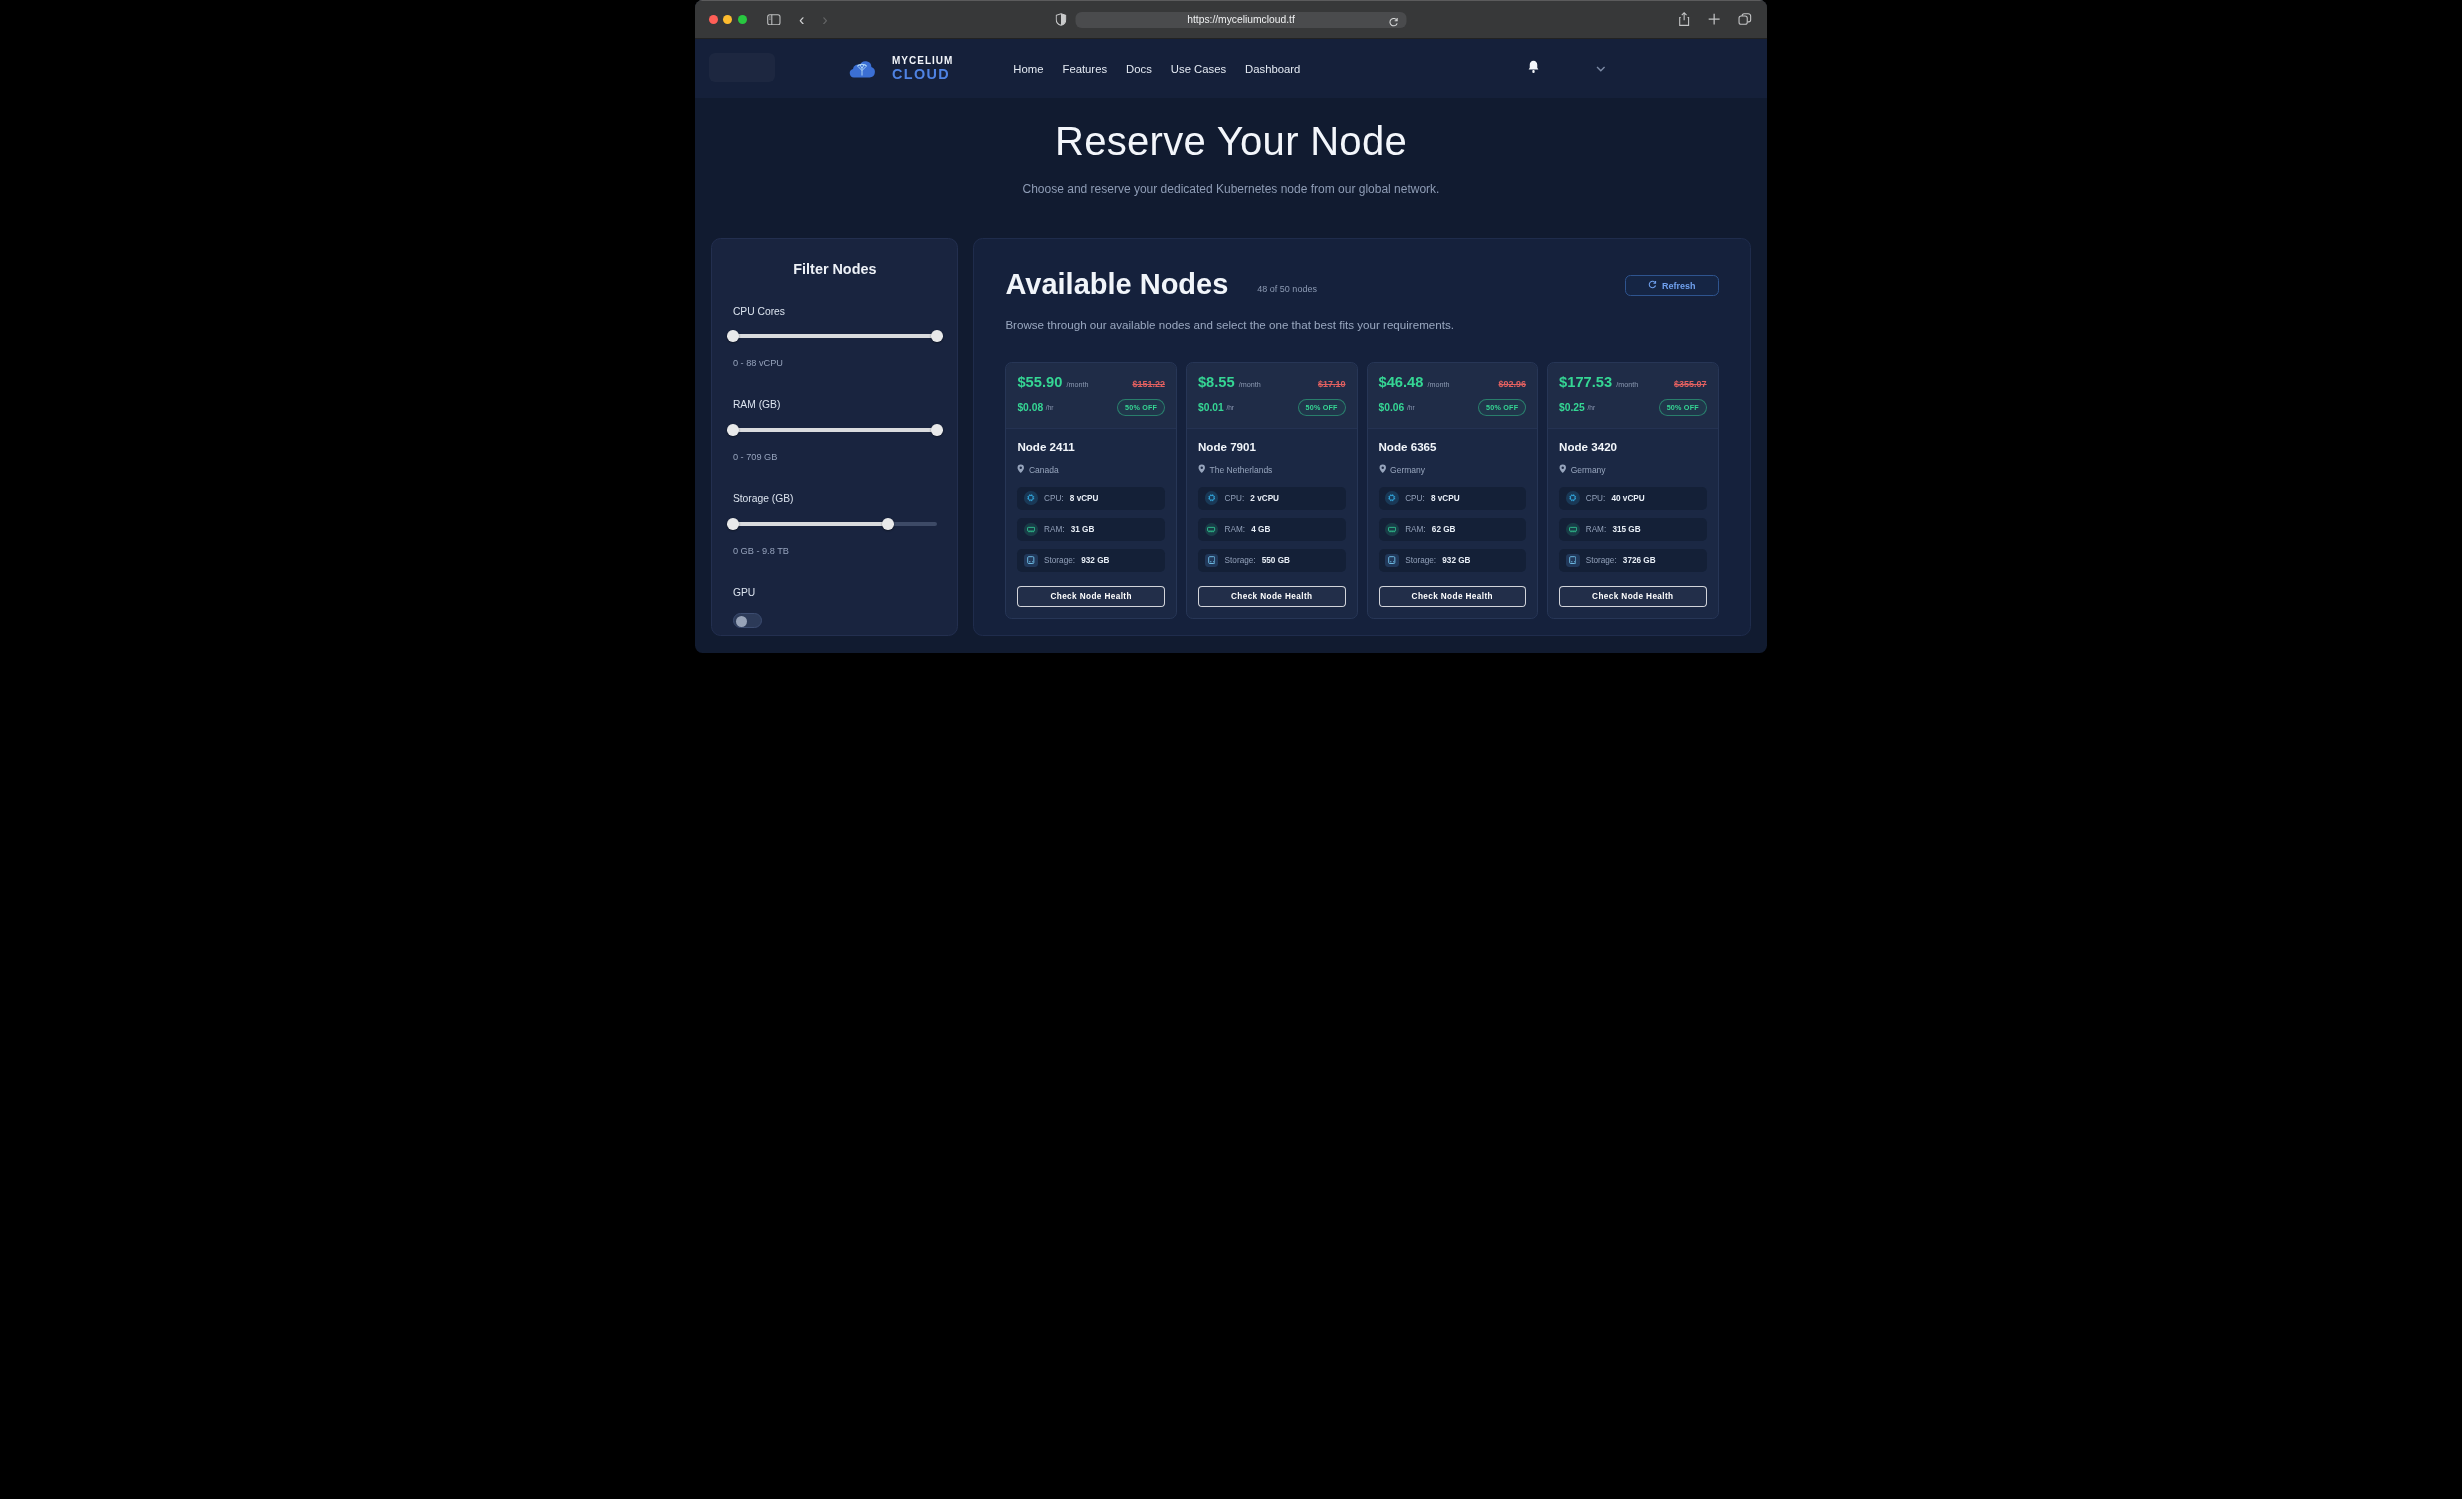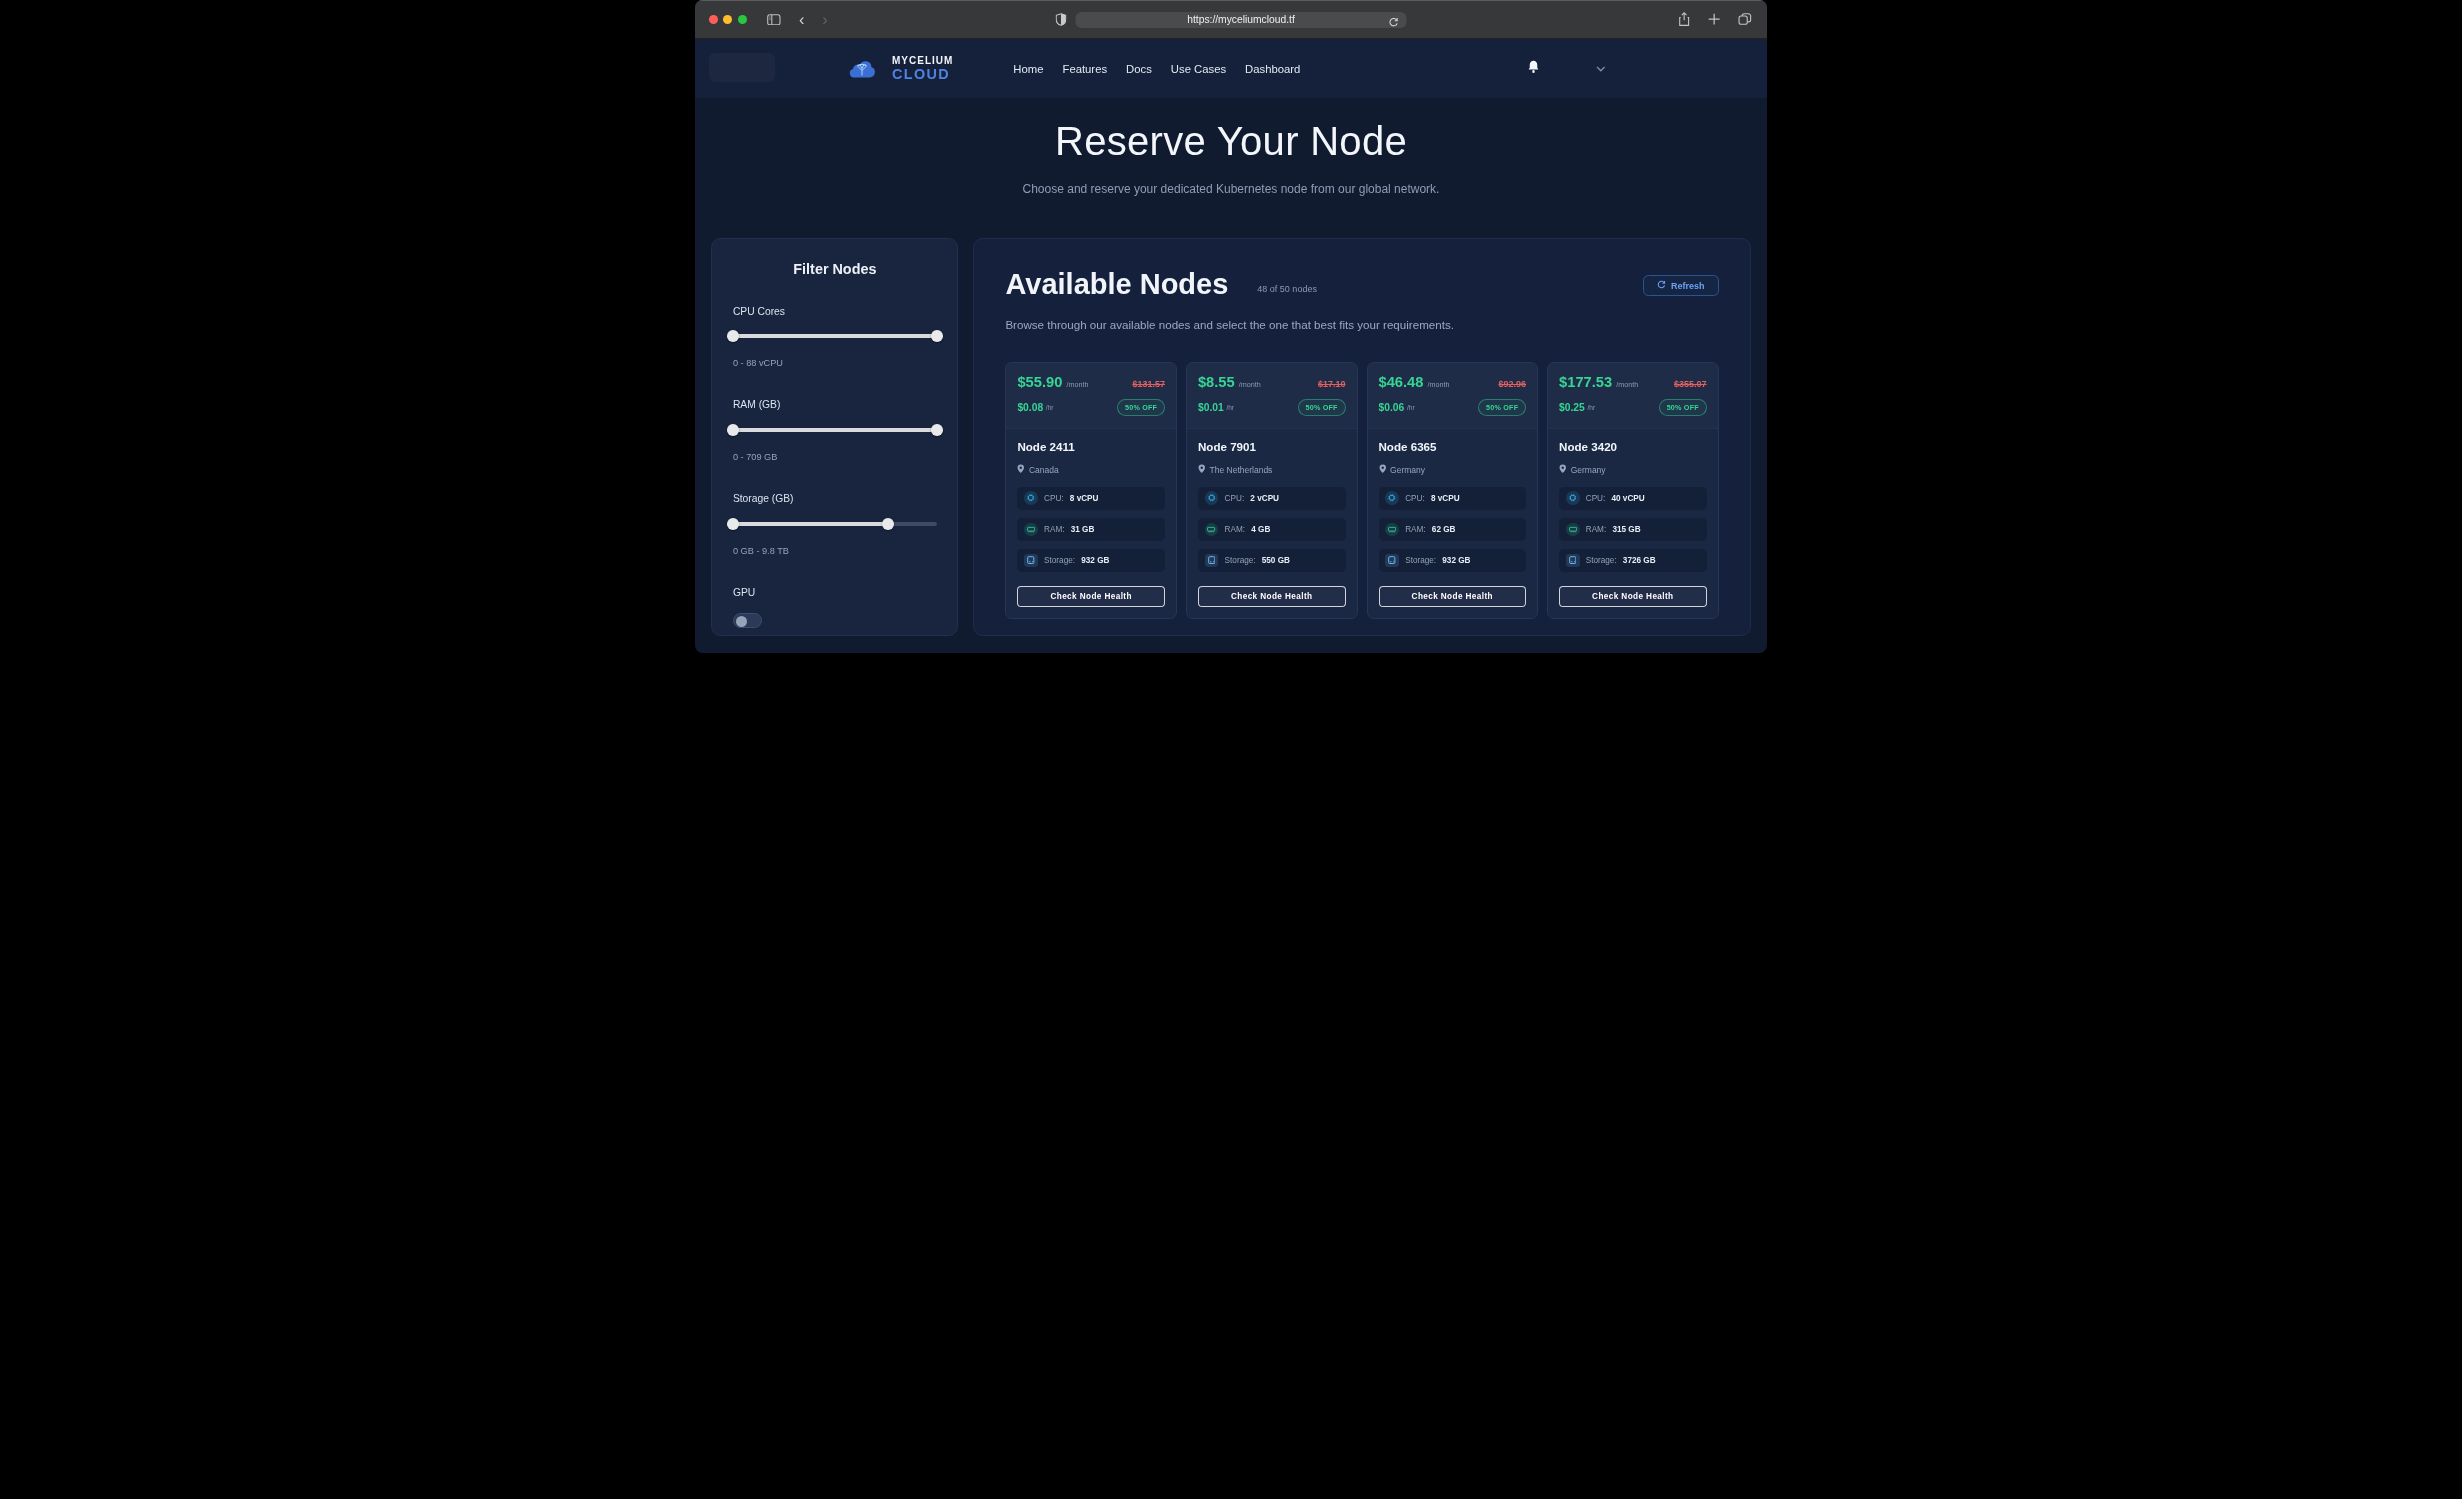--- a/index.html
+++ b/index.html
@@ -51,21 +51,21 @@
   .slider .handle { position:absolute; top:0; width:11.6px; height:11.6px; border-radius:50%; background:#e8e9ea; box-shadow:0 0.7px 2.1px rgba(0,0,0,.45); cursor:pointer; }
   .filter-range { margin-top:16px; color:#96a3bc; font-size:9.2px; }
   .gpu-toggle { margin-top:15px; width:29px; height:15px; border-radius:7.5px; background:#2c3a58; border:0.7px solid #3c4c70; position:relative; cursor:pointer; }
   .gpu-knob { position:absolute; left:2.1px; top:1.4px; width:11px; height:11px; border-radius:50%; background:#97a3b8; }
 
   
   .main-panel { flex:1; height:100%; background:#15213c; border:0.7px solid #1f2c4c; border-radius:9.6px; padding:30px 31px 0; overflow:hidden; }
   .main-head { display:flex; align-items:flex-end; }
   .main-title { color:#f1f5fa; font-size:29px; font-weight:600; line-height:1.1; }
   .main-count { color:#8c9ab3; font-size:9px; margin-left:29px; margin-bottom:6.2px; }
-  .refresh-btn { margin-left:auto; margin-bottom:4.1px; height:21px; padding:0 13px; border:1px solid #2e548f; border-radius:5.5px; background:rgba(24,45,84,.35); color:#6fa0ee; font-size:9px; font-weight:700; display:flex; align-items:center; gap:5.5px; cursor:pointer; font-family:inherit; }
+  .refresh-btn { margin-left:auto; margin-bottom:4.1px; height:21px; padding:0 22px; border:1px solid #2e548f; border-radius:5.5px; background:rgba(24,45,84,.35); color:#6fa0ee; font-size:9px; font-weight:700; display:flex; align-items:center; gap:5.5px; cursor:pointer; font-family:inherit; }
   .main-sub { margin-top:18px; color:#9aa8c0; font-size:11.6px; }
   .cards { margin-top:31px; display:grid; grid-template-columns:repeat(4,1fr); gap:9px; }
 
   .card { background:#1b2844; border:0.7px solid #273656; border-radius:6.8px; overflow:hidden; }
   .card-header { padding:11px 11px 12.3px; background:rgba(255,255,255,.02); border-bottom:0.7px solid #243252; }
   .ch-row { display:flex; align-items:baseline; }
   .ch-row2 { display:flex; align-items:center; margin-top:9px; }
   .price-month { color:#35d694; font-size:14.7px; font-weight:700; }
   .price-per { color:#8c9ab3; font-size:7.2px; margin-left:4.1px; }
   .price-orig { margin-left:auto; color:#e06060; font-size:9px; font-weight:600; text-decoration:line-through; }
@@ -257,21 +257,21 @@
           <span>Refresh</span>
         </button>
       </div>
       <div class="main-sub">Browse through our available nodes and select the one that best fits your requirements.</div>
       <div class="cards" id="cards">
   <div class="card">
     <div class="card-header">
       <div class="ch-row">
         <span class="price-month">$55.90</span>
         <span class="price-per">/month</span>
-        <span class="price-orig">$131.57</span>
+        <span class="price-orig">$151.22</span>
       </div>
       <div class="ch-row2">
         <span class="price-hr">$0.08</span>
         <span class="price-hr-unit">/hr</span>
         <span class="badge">50% OFF</span>
       </div>
     </div>
     <div class="card-body">
       <div class="node-name">Node 2411</div>
       <div class="node-loc">

